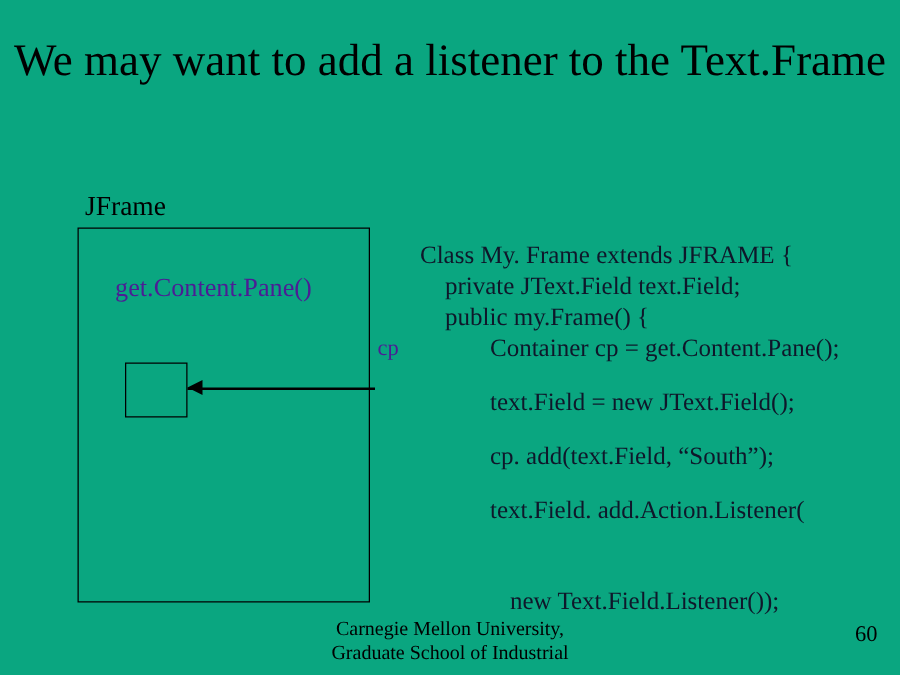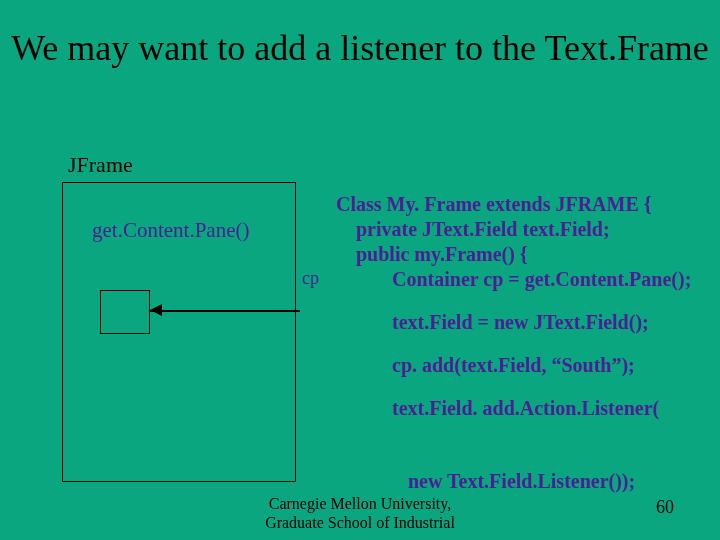--- a/index.html
+++ b/index.html
@@ -70,43 +70,42 @@
     width: 0; height: 0;
     border-top: 6px solid transparent;
     border-bottom: 6px solid transparent;
     border-right: 12px solid #000;
   }
   .code-block {
     position: absolute;
     top: 192px;
     left: 336px;
     font-size: 20px;
-    color: #4c1d95;
+    color: #0f172a;
     line-height: 1.25;
     width: 370px;
-    font-weight: bold;
   }
   .code-block .i1 { padding-left: 20px; display: block; }
   .code-block .i2 { padding-left: 56px; display: block; }
   .code-block .i3 { padding-left: 72px; display: block; margin-top: 48px; }
   .code-block .spacer { display: block; height: 18px; }
   .footer {
     position: absolute;
     bottom: 8px;
     left: 0;
     width: 100%;
     text-align: center;
     font-size: 16px;
     color: #000;
     line-height: 1.15;
   }
   .pagenum {
     position: absolute;
     bottom: 22px;
-    right: 46px;
+    right: 18px;
     font-size: 18px;
     color: #000;
   }
 </style>
 </head>
 <body>
 
 <div class="title">We may want to add a listener to the Text.Frame</div>
 
 <div class="jframe-label">JFrame</div>

